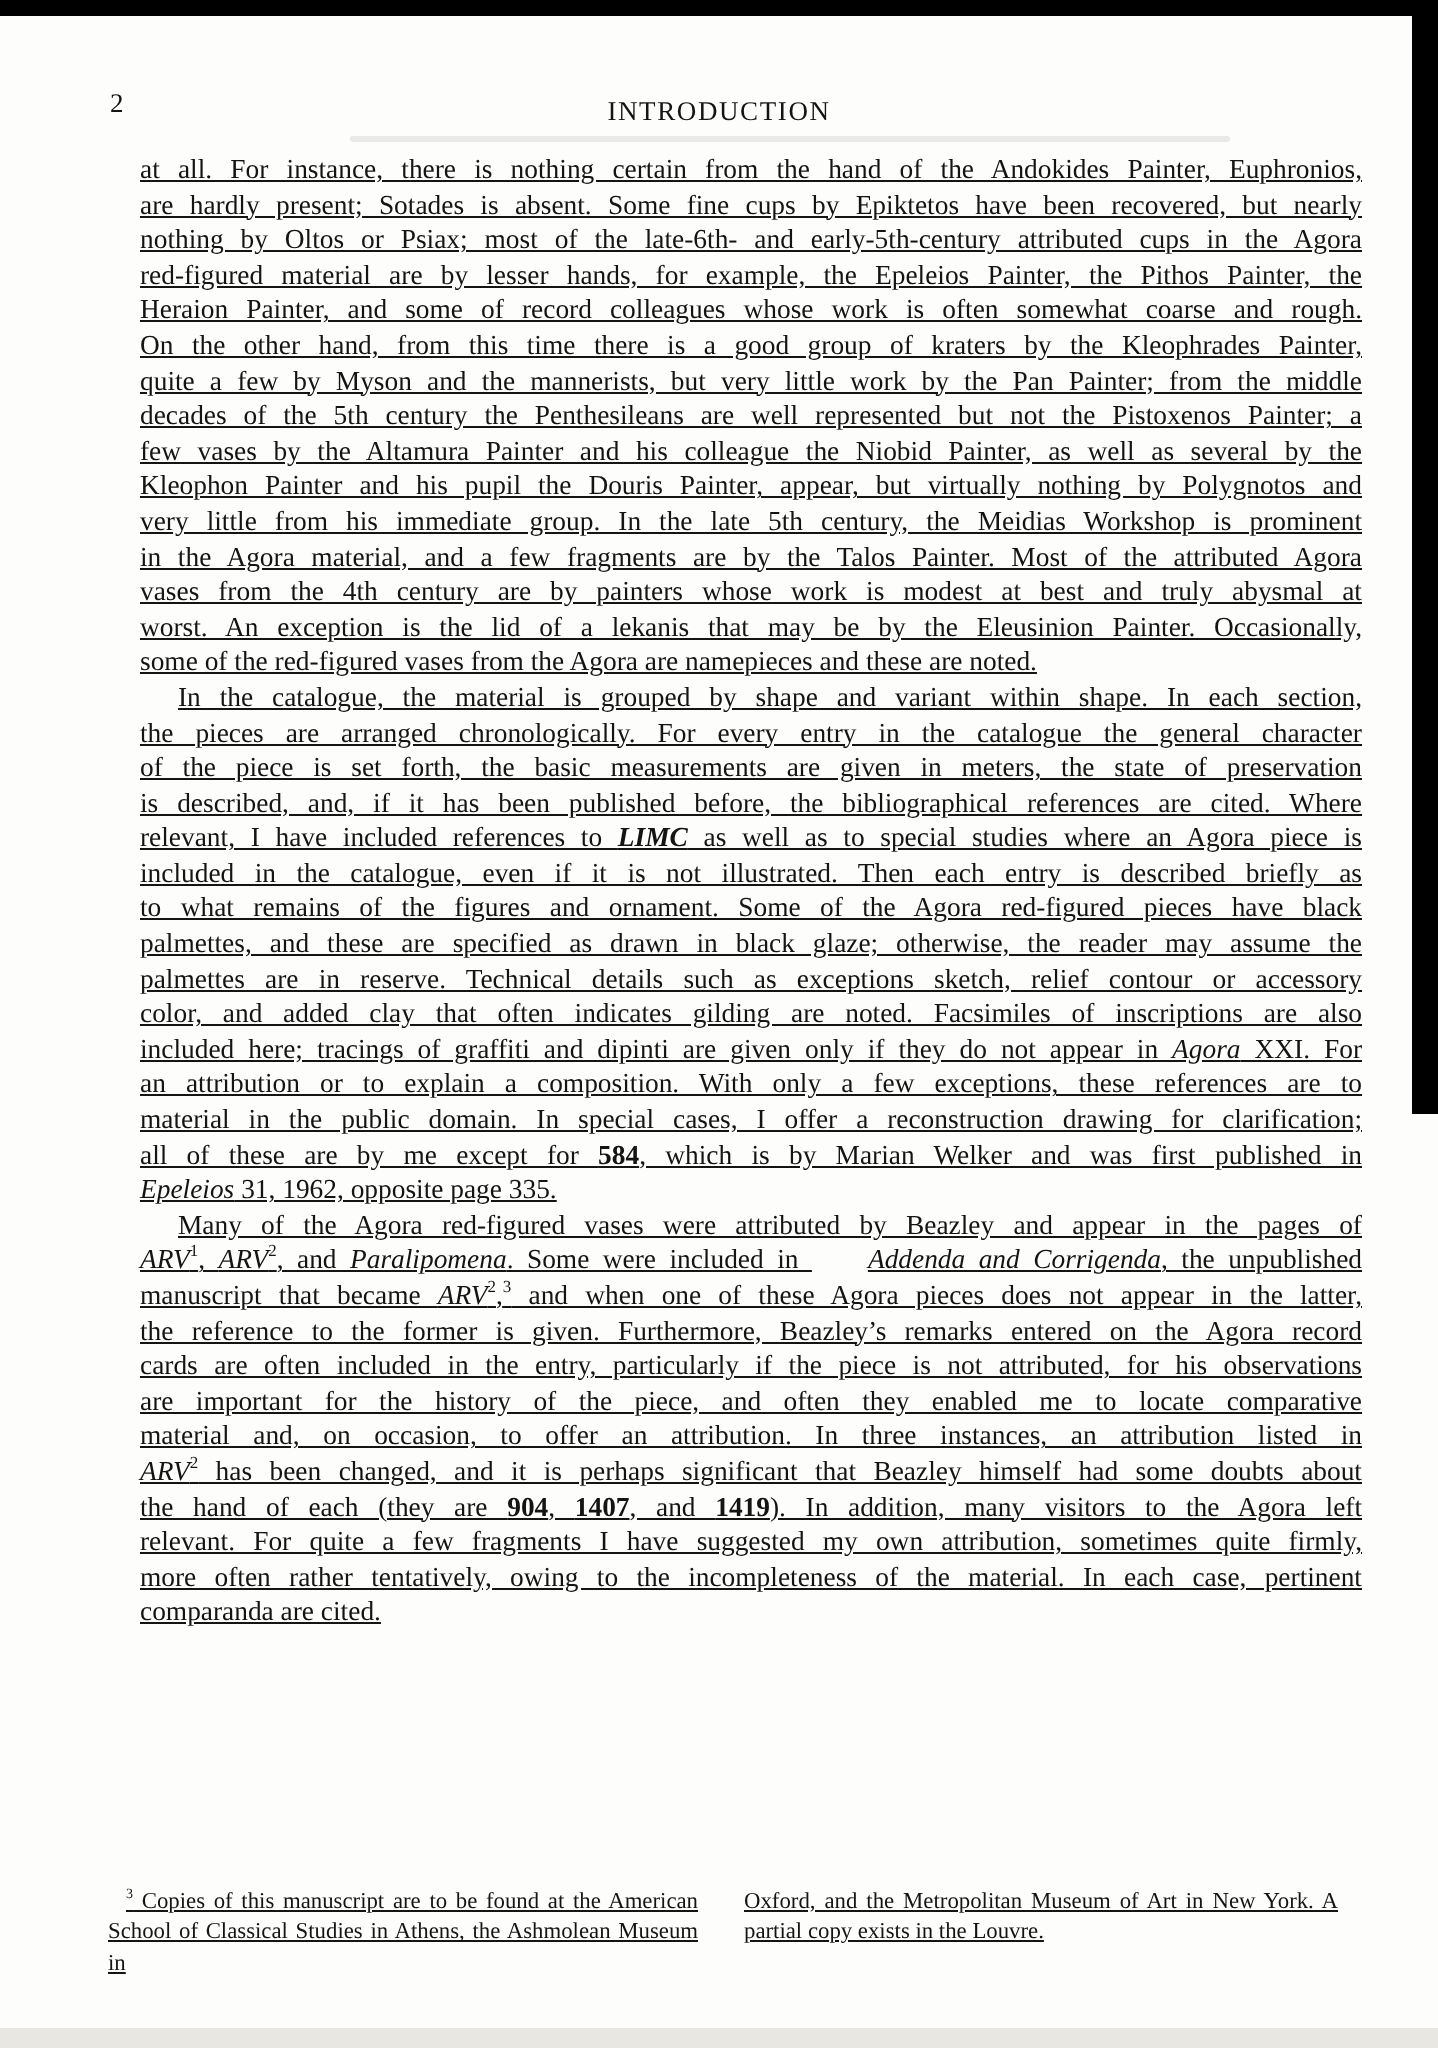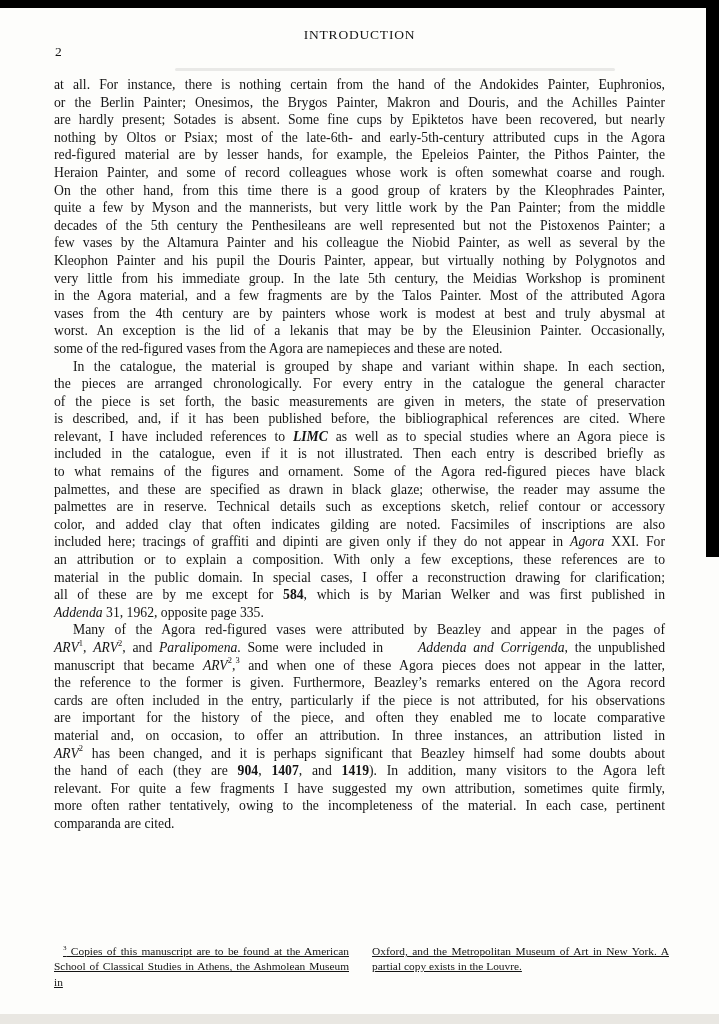--- a/index.html
+++ b/index.html
@@ -26,27 +26,27 @@
   .scan-smudge {
     position: absolute; left: 175px; top: 68px; width: 440px; height: 3px;
     background: rgba(60,60,60,0.10);
     border-radius: 2px;
   }
   .page-num {
     position: absolute; left: 55px; top: 44px;
     font-size: 13.5px;
   }
   .running-head {
-    position: absolute; left: 54px; top: 27px; width: 611px;
+    position: absolute; left: 54px; top: 48px; width: 611px;
     text-align: center;
     font-size: 13.5px; letter-spacing: 0.8px;
   }
   .body-text {
-    position: absolute; left: 54px; top: 76px; width: 611px;
-    font-size: 13.7px; line-height: 17.6px;
+    position: absolute; left: 70px; top: 76px; width: 611px;
+    font-size: 13.7px; line-height: 17.6px; text-decoration: underline;
   }
   .line { white-space: normal; }
   .jline { text-align: justify; text-align-last: justify; -moz-text-align-last: justify; }
   .lline { text-align: right; text-align-last: left; }
   .ind { text-indent: 19px; }
   .find { text-indent: 9px; }
   sup { font-size: 0.62em; line-height: 0; position: relative; top: -0.1em; }
   .footnote-col {
     position: absolute; top: 944px;
     font-size: 11.4px; line-height: 15.4px; text-decoration: underline;
@@ -61,21 +61,20 @@
 <div class="scan-right"></div>
 <div class="scan-bottom"></div>
 <div class="scan-smudge"></div>
 
 <div class="page-num">2</div>
 <div class="running-head">INTRODUCTION</div>
 
 <div class="body-text">
     <div>
       <div class="line jline"><span>at all. For instance, there is nothing certain from the hand of the Andokides Painter, Euphronios,</span></div>
-      <div class="line jline"><span>or the Berlin Painter; Onesimos, the Brygos Painter, Makron and Douris, and the Achilles Painter</span></div>
       <div class="line jline"><span>are hardly present; Sotades is absent. Some fine cups by Epiktetos have been recovered, but nearly</span></div>
       <div class="line jline"><span>nothing by Oltos or Psiax; most of the late-6th- and early-5th-century attributed cups in the Agora</span></div>
       <div class="line jline"><span>red-figured material are by lesser hands, for example, the Epeleios Painter, the Pithos Painter, the</span></div>
       <div class="line jline"><span>Heraion Painter, and some of record colleagues whose work is often somewhat coarse and rough.</span></div>
       <div class="line jline"><span>On the other hand, from this time there is a good group of kraters by the Kleophrades Painter,</span></div>
       <div class="line jline"><span>quite a few by Myson and the mannerists, but very little work by the Pan Painter; from the middle</span></div>
       <div class="line jline"><span>decades of the 5th century the Penthesileans are well represented but not the Pistoxenos Painter; a</span></div>
       <div class="line jline"><span>few vases by the Altamura Painter and his colleague the Niobid Painter, as well as several by the</span></div>
       <div class="line jline"><span>Kleophon Painter and his pupil the Douris Painter, appear, but virtually nothing by Polygnotos and</span></div>
       <div class="line jline"><span>very little from his immediate group. In the late 5th century, the Meidias Workshop is prominent</span></div>
@@ -92,21 +91,21 @@
       <div class="line jline"><span>relevant, I have included references to </span><span style="font-style: italic; font-weight: bold;">LIMC</span><span> as well as to special studies where an Agora piece is</span></div>
       <div class="line jline"><span>included in the catalogue, even if it is not illustrated. Then each entry is described briefly as</span></div>
       <div class="line jline"><span>to what remains of the figures and ornament. Some of the Agora red-figured pieces have black</span></div>
       <div class="line jline"><span>palmettes, and these are specified as drawn in black glaze; otherwise, the reader may assume the</span></div>
       <div class="line jline"><span>palmettes are in reserve. Technical details such as exceptions sketch, relief contour or accessory</span></div>
       <div class="line jline"><span>color, and added clay that often indicates gilding are noted. Facsimiles of inscriptions are also</span></div>
       <div class="line jline"><span>included here; tracings of graffiti and dipinti are given only if they do not appear in </span><span style="font-style: italic;">Agora</span><span> XXI. For</span></div>
       <div class="line jline"><span>an attribution or to explain a composition. With only a few exceptions, these references are to</span></div>
       <div class="line jline"><span>material in the public domain. In special cases, I offer a reconstruction drawing for clarification;</span></div>
       <div class="line jline"><span>all of these are by me except for </span><span style="font-weight: bold;">584</span><span>, which is by Marian Welker and was first published in</span></div>
-      <div class="line lline"><span style="font-style: italic;">Addenda</span><span> 31, 1962, opposite page 335.</span></div>
+      <div class="line lline"><span style="font-style: italic;">Epeleios</span><span> 31, 1962, opposite page 335.</span></div>
     </div>
     <div>
       <div class="line jline ind"><span>Many of the Agora red-figured vases were attributed by Beazley and appear in the pages of</span></div>
       <div class="line jline"><span style="font-style: italic;">ARV</span><sup>1</sup><span>, </span><span style="font-style: italic;">ARV</span><sup>2</sup><span>, and </span><span style="font-style: italic;">Paralipomena</span><span>. Some were included in </span><span style="font-style: italic; margin-left: 28px;">Addenda and Corrigenda</span><span>, the unpublished</span></div>
       <div class="line jline"><span>manuscript that became </span><span style="font-style: italic;">ARV</span><sup>2</sup><span>,</span><sup>3</sup><span> and when one of these Agora pieces does not appear in the latter,</span></div>
       <div class="line jline"><span>the reference to the former is given. Furthermore, Beazley’s remarks entered on the Agora record</span></div>
       <div class="line jline"><span>cards are often included in the entry, particularly if the piece is not attributed, for his observations</span></div>
       <div class="line jline"><span>are important for the history of the piece, and often they enabled me to locate comparative</span></div>
       <div class="line jline"><span>material and, on occasion, to offer an attribution. In three instances, an attribution listed in</span></div>
       <div class="line jline"><span style="font-style: italic;">ARV</span><sup>2</sup><span> has been changed, and it is perhaps significant that Beazley himself had some doubts about</span></div>

